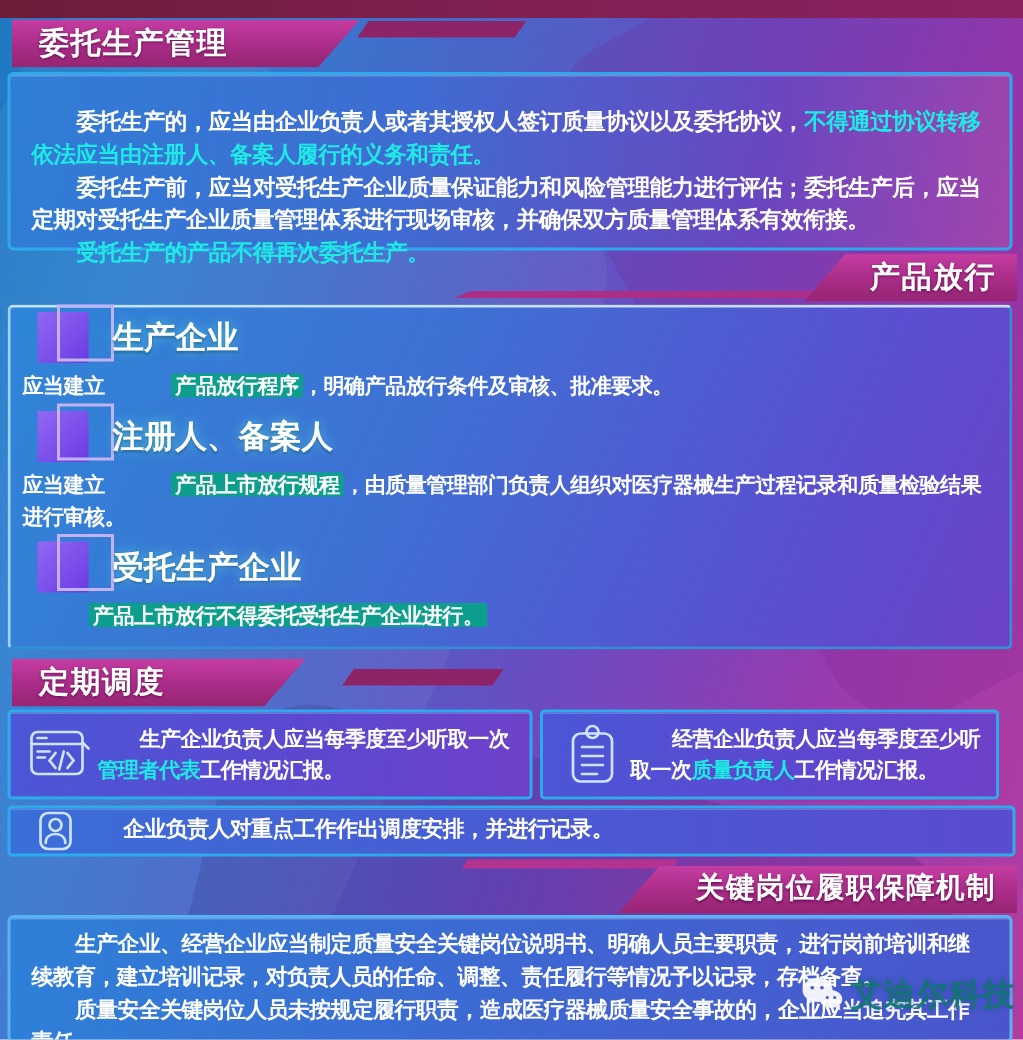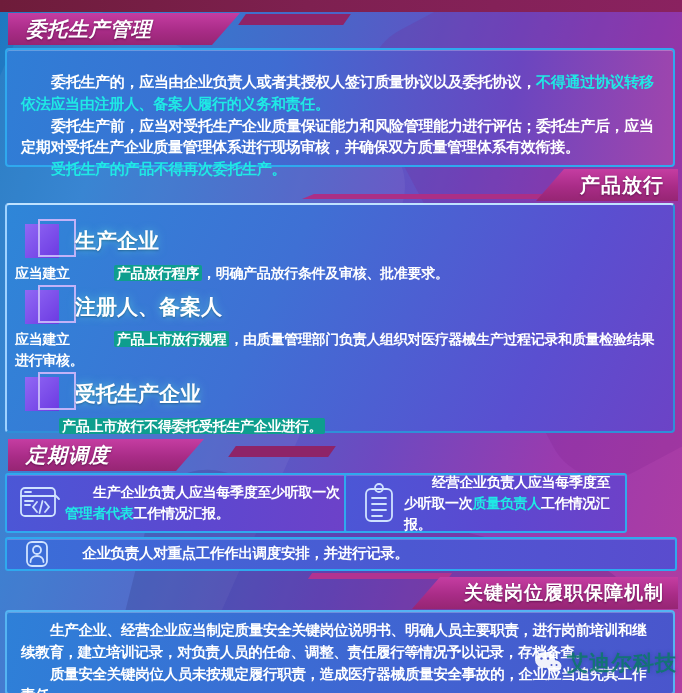--- a/index.html
+++ b/index.html
@@ -21,21 +21,21 @@
     background:rgba(30,20,90,0.15); transform:rotate(14deg); border-radius:60px; }
 
   .top-bar { position:absolute; left:0; top:0; width:682px; height:12px;
     background:linear-gradient(90deg,#6e1c3a,#7e2050 45%,#8a2260 100%); }
 
   
   .badge { position:absolute; height:32px; line-height:32px;
     background:linear-gradient(180deg,#c53da2 0%, #a92c87 55%, #962573 100%);
     color:#fff; font-size:20px; letter-spacing:1px;
     text-shadow:0 1px 2px rgba(60,0,50,.6); z-index:5; }
-  .badge-left  { clip-path:polygon(0 0, 100% 0, calc(100% - 28px) 100%, 0 100%); padding-left:18px;font-style:italic; }
+  .badge-left  { clip-path:polygon(0 0, 100% 0, calc(100% - 28px) 100%, 0 100%); padding-left:18px; }
   .badge-right { clip-path:polygon(28px 0, 100% 0, 100% 100%, 0 100%); padding:0 14px 0 44px; text-align:right; }
   .badge-deco { position:absolute; background:#8e2468; transform:skewX(-35deg); z-index:4; }
   .badge-line { position:absolute; height:5px; background:#ab2f86;
     clip-path:polygon(12px 0, 100% 0, 100% 100%, 0 100%); z-index:4; }
   .badge-line-r { position:absolute; height:6px; background:#b23390; transform:skewX(-35deg); z-index:4; }
 
   
   .panel { position:absolute; border-radius:4px; z-index:3; }
   .panel-blue {
     border:2px solid #2fa9ee;
@@ -98,21 +98,21 @@
   <p class="txt indent"><span>委托生产的，应当由企业负责人或者其授权人签订质量协议以及委托协议，</span><span class="cy">不得通过协议转移依法应当由注册人、备案人履行的义务和责任。</span></p>
   <p class="txt indent"><span>委托生产前，应当对受托生产企业质量保证能力和风险管理能力进行评估；委托生产后，应当定期对受托生产企业质量管理体系进行现场审核，并确保双方质量管理体系有效衔接。</span></p>
   <p class="txt indent cy"><span>受托生产的产品不得再次委托生产。</span></p>
 </div>
 
 <div class="badge-line" style="left:302px; top:194px; width:248px;"></div>
 <div class="badge badge-right" style="left:536px; top:169px; width:142px;">
   <span>产品放行</span>
 </div>
 
-<div class="panel panel-blue2" style="left:5px; top:203px; width:670px; height:230px; padding:16px 0;">
+<div class="panel panel-blue2" style="left:5px; top:203px; width:670px; height:230px; padding:0 0;">
 
   <div class="sub-head">
     <div class="cube"></div>
     <div class="sub-title">生产企业</div>
   </div>
   <div class="sub-text"><span>应当建立</span><span class="hl">产品放行程序</span><span>，明确产品放行条件及审核、批准要求。</span></div>
 
   <div class="sub-head">
     <div class="cube"></div>
     <div class="sub-title">注册人、备案人</div>
@@ -141,21 +141,21 @@
       <line x1="7" y1="22" x2="12" y2="22"></line>
       <polyline points="19,19 15,24 19,29"></polyline>
       <polyline points="27,19 31,24 27,29"></polyline>
       <line x1="24.5" y1="18" x2="21.5" y2="30"></line>
       <line x1="37" y1="12" x2="41" y2="16"></line>
     </svg>
   </div>
   <div class="disp-text"><span>生产企业负责人应当每季度至少听取一次</span><span class="cy">管理者代表</span><span>工作情况汇报。</span></div>
 </div>
 
-<div class="disp-box" style="left:344px; top:473px; width:283px; height:60px;">
+<div class="disp-box" style="left:360px; top:473px; width:306px; height:60px;">
   <div class="disp-icon">
     <svg width="36" height="44" viewBox="0 0 36 44" fill="none" stroke="#cfe2ff" stroke-width="1.8" stroke-linecap="round">
       <rect x="5" y="8" width="26" height="32" rx="5"></rect>
       <circle cx="18" cy="7" r="4"></circle>
       <line x1="11" y1="17" x2="25" y2="17"></line>
       <line x1="11" y1="23" x2="25" y2="23"></line>
       <line x1="11" y1="29" x2="25" y2="29"></line>
       <line x1="11" y1="35" x2="21" y2="35"></line>
     </svg>
   </div>

